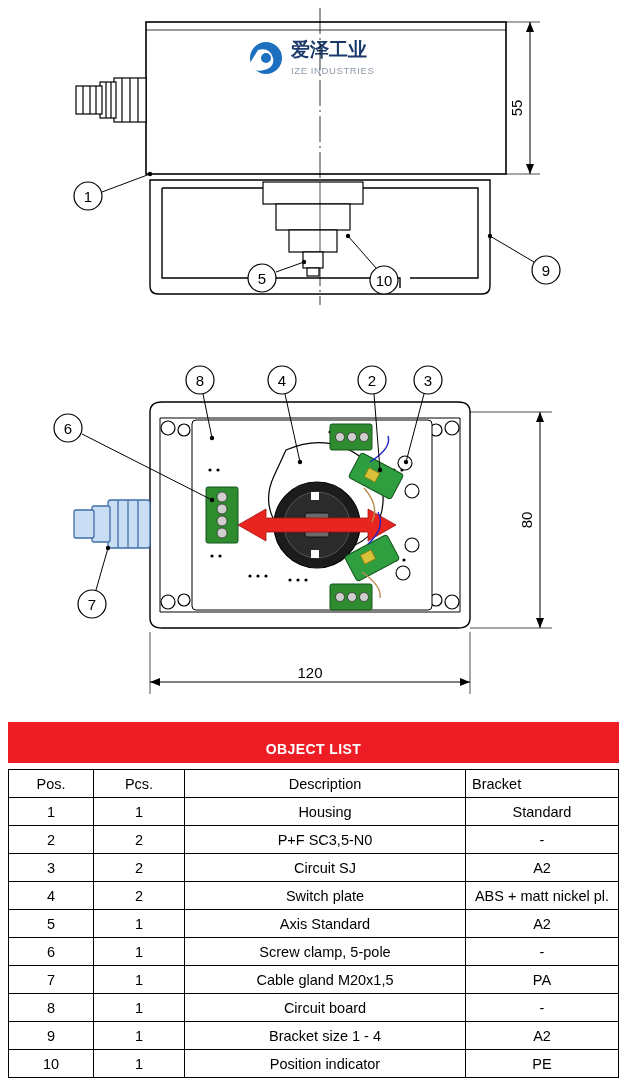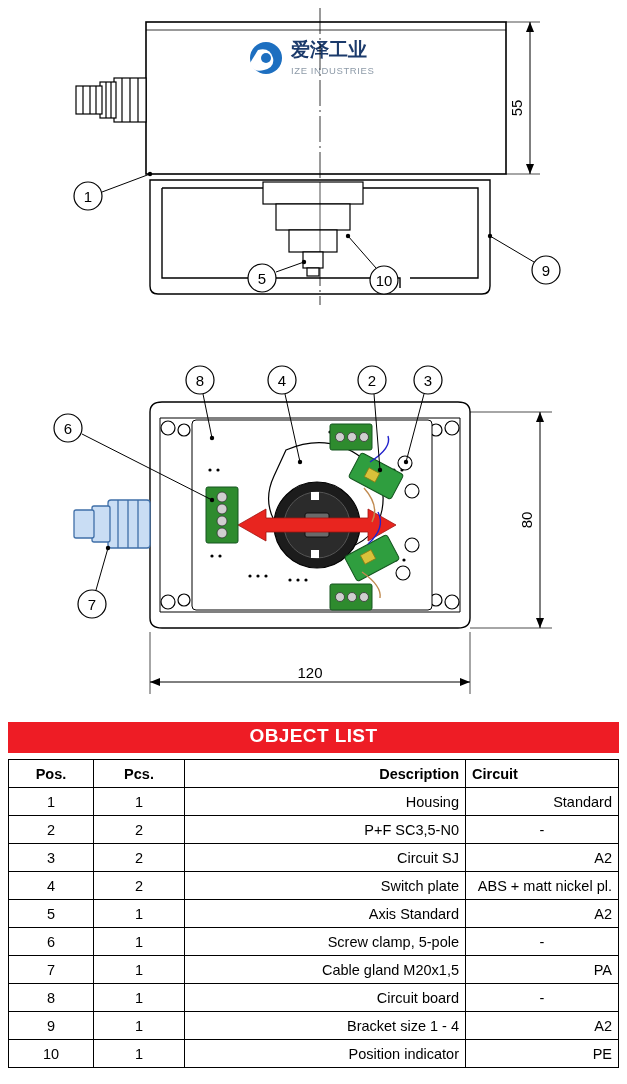--- a/index.html
+++ b/index.html
@@ -57,48 +57,48 @@
   
   .objlist {
     position: absolute;
     left: 8px;
     top: 722px;
     width: 611px;
   }
   .objlist-title {
     background: #ee1c25;
     color: #ffffff;
-    font-size: 19px;
+    font-size: 14px;
     font-weight: bold;
     text-align: center;
-    padding: 3px 0 6px 0;
+    padding: 19px 0 6px 0;
     letter-spacing: 0.4px;
   }
   table.parts {
     border-collapse: collapse;
     width: 100%;
     margin-top: 6px;
     table-layout: fixed;
   }
   table.parts th, table.parts td {
     border: 1px solid #000000;
     font-size: 14.5px;
     height: 27px;
     padding: 0 6px;
     vertical-align: middle;
   }
   table.parts th {
-    font-weight: bold;
+    font-weight: normal;
   }
   .col-pos { width: 72px; text-align: center; }
   .col-pcs { width: 78px; }
-  .col-desc { width: 268px; text-align: right; }
+  .col-desc { width: 268px; text-align: center; }
   .col-mat { text-align: left; }
   td.c { text-align: center; }
-  td.l { text-align: right; }
+  td.l { text-align: center; }
 </style>
 </head>
 <body>
 
 <div id="page">
 
   <svg class="drawing" viewBox="0 0 627 700">
 
     <g>
 
@@ -352,21 +352,21 @@
   </svg>
 
   <div class="objlist">
     <div class="objlist-title">OBJECT LIST</div>
     <table class="parts">
       <thead>
         <tr>
           <th class="col-pos">Pos.</th>
           <th class="col-pcs">Pcs.</th>
           <th class="col-desc">Description</th>
-          <th class="col-mat">Circuit</th>
+          <th class="col-mat">Bracket</th>
         </tr>
       </thead>
       <tbody>
         <tr>
           <td class="c">1</td>
           <td class="c">1</td>
           <td class="l">Housing</td>
           <td class="l">Standard</td>
         </tr>
         <tr>

